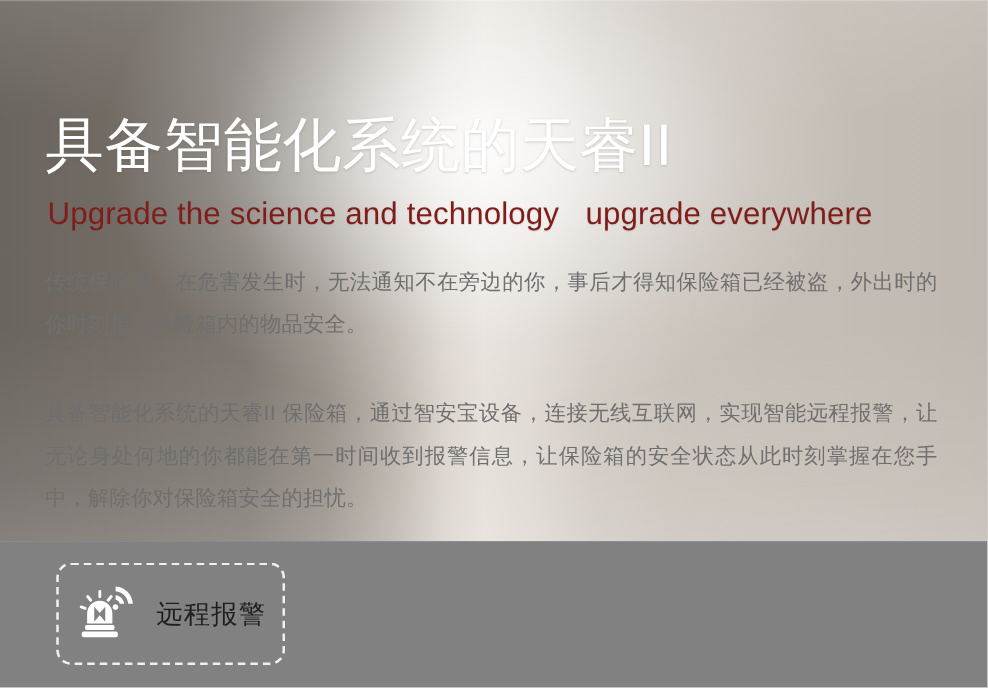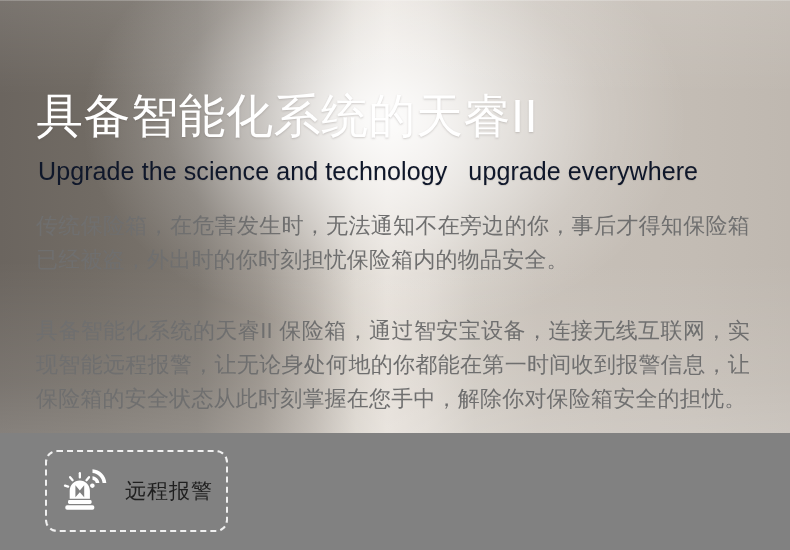--- a/index.html
+++ b/index.html
@@ -75,31 +75,31 @@
     white-space:nowrap;
     text-shadow:0 1px 2px rgba(90,84,78,0.25);
   }
 
   .subhead {
     position:absolute;
     left:2px; top:157px;
     font-size:25px;
     line-height:1.15;
     font-weight:400;
-    color:#0f172a;
+    color:#7f1d1d;
     letter-spacing:0.1px;
     white-space:pre;
     text-shadow:0 1px 1px rgba(120,113,106,0.22);
   }
 
   .para {
     position:absolute;
     left:0;
     width:714px;
-    font-size:22px;
+    font-size:17px;
     line-height:34px;
     color:#6f6f6f;
     letter-spacing:0.2px;
     text-align:justify;
   }
   .para-1 { top:209px; }
   .para-2 { top:292px;margin-top:22px; }
 
   
   .band {

